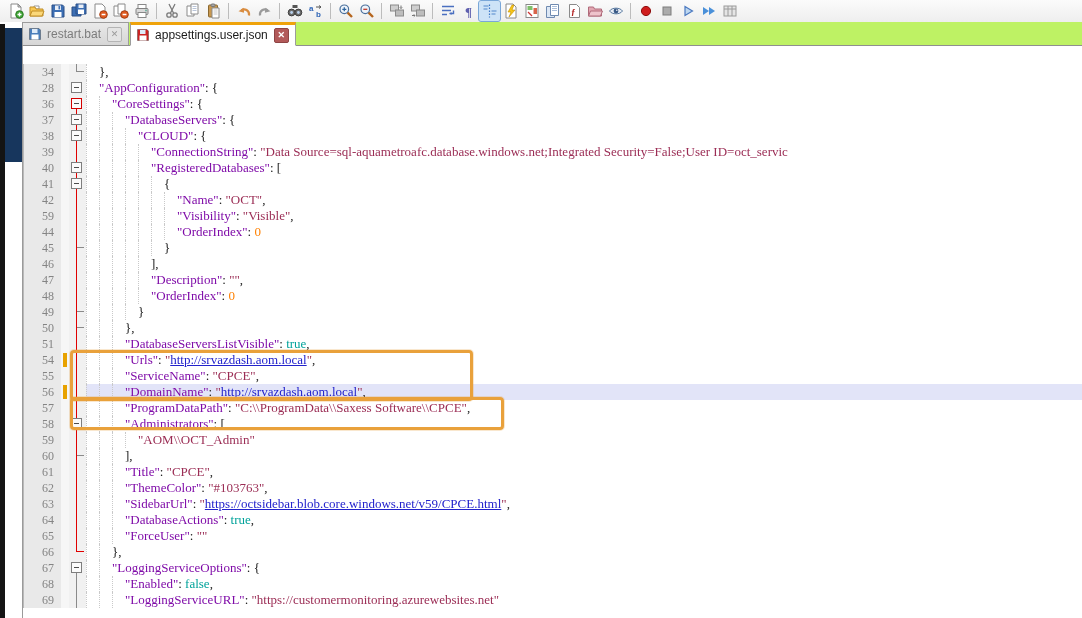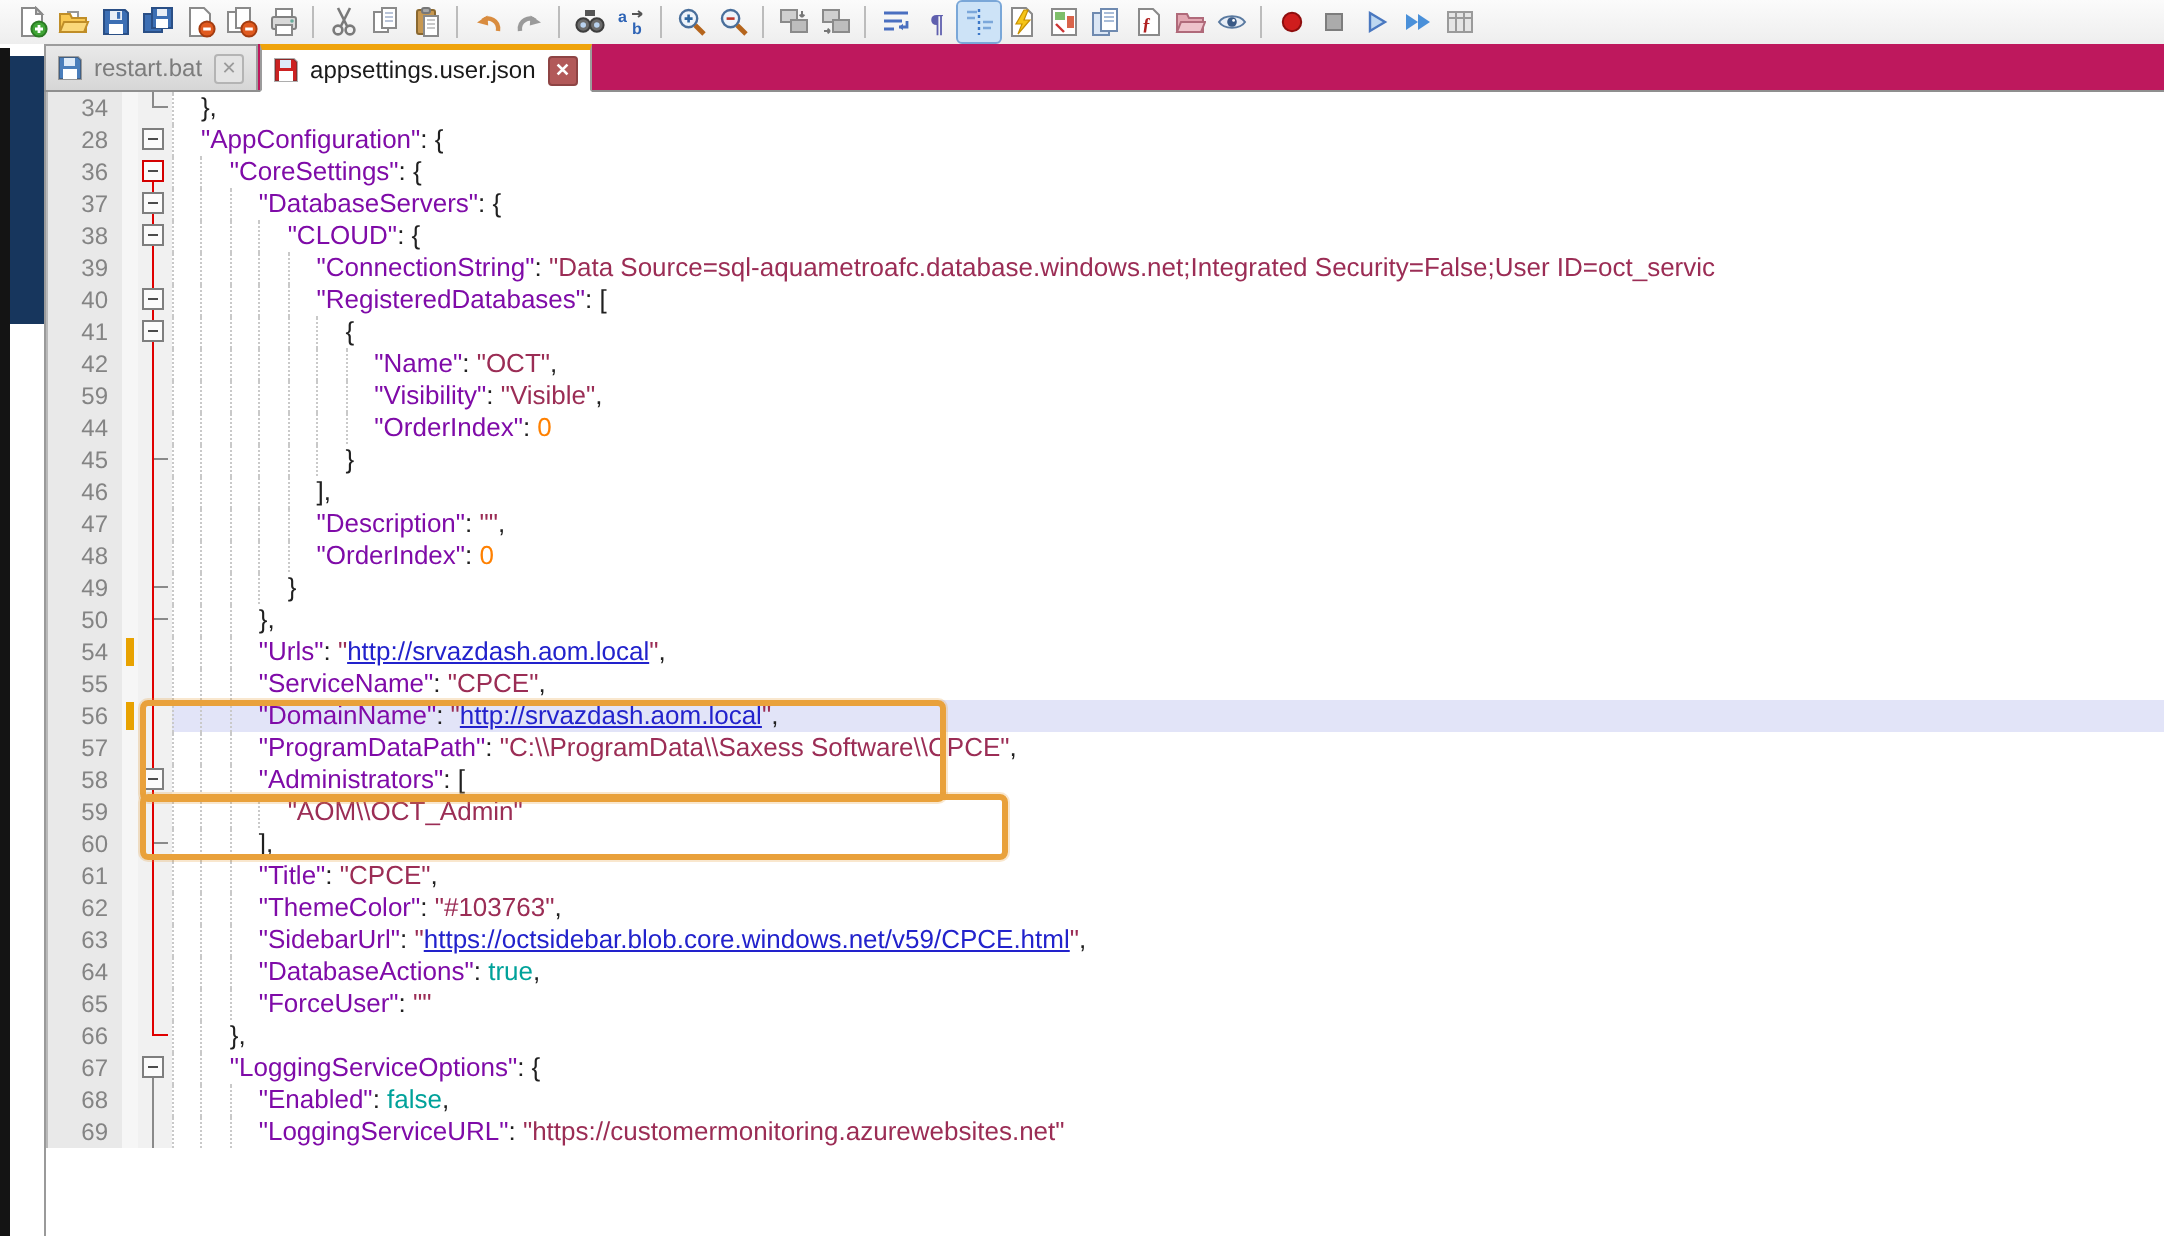--- a/index.html
+++ b/index.html
@@ -14,21 +14,21 @@
     background:linear-gradient(#fbfbfb,#eeeeee);
     display:flex;align-items:center;padding-left:5px;box-sizing:border-box;
   }
   .tb-btn{width:21px;height:20px;display:flex;align-items:center;justify-content:center;flex:0 0 auto;border-radius:2px;}
   .tb-btn svg{display:block;}
   .tb-btn.active{background:#cde3f7;outline:1px solid #7aa7d8;}
   .tb-sep{width:1px;height:16px;background:#bcbcbc;margin:0 4px;flex:0 0 auto;}
   
   #tabbar{
     position:absolute;left:22px;top:22px;right:0;height:24px;
-    background:#be185d;border-bottom:1px solid #8f8f8f;
+    background:#bef264;border-bottom:1px solid #8f8f8f;
     display:flex;align-items:flex-end;box-sizing:border-box;
   }
   .tab{
     height:23px;display:flex;align-items:center;padding:0 6px 0 5px;
     border:1px solid #9c9c9c;border-bottom:none;margin-right:1px;
     box-sizing:border-box;font-size:12px;position:relative;cursor:default;
   }
   .tab.inactive{background:linear-gradient(#e9e9e9,#d6d6d6);color:#7c7c7c;}
   .tab.active{background:#ffffff;color:#1a1a1a;height:24px;border-top:3px solid #efa30b;margin-bottom:-1px;border-bottom:1px solid #ffffff;}
   .tab .tab-label{margin:0 6px 0 5px;white-space:nowrap;}
@@ -36,22 +36,22 @@
   .tab.inactive .closebox{border:1px solid #b4b4b4;color:#9a9a9a;background:#e4e4e4;}
   .tab.active .closebox{border:1px solid #8e4444;color:#ffffff;background:#b25959;font-weight:bold;}
   
   #edge-black{position:absolute;left:0;top:24px;width:5px;bottom:0;background:#141414;}
   #edge-navy{position:absolute;left:5px;top:28px;width:17px;height:134px;background:#17365d;}
   #edge-white{position:absolute;left:5px;top:162px;width:17px;bottom:0;background:#ffffff;border-right:1px solid #c8c8c8;}
   #edge-line{position:absolute;left:22px;top:46px;bottom:0;width:1px;background:#9a9a9a;}
   
   #editor{
     position:absolute;left:23px;top:46px;right:0;bottom:0;background:#ffffff;
-    padding-top:0;box-sizing:border-box;
-    font-family:Liberation Sans, sans-serif;font-size:13px;
+    padding-top:18px;box-sizing:border-box;
+    font-family:Liberation Serif, serif;font-size:13px;
   }
   .ln-row{display:flex;height:16px;line-height:16px;position:relative;}
   .c-num{
     flex:0 0 38px;background:#e9e9e9;color:#848484;text-align:right;
     padding-right:7px;box-sizing:border-box;font-size:12px;border-left:1px solid #b9b9b9;
   }
   .c-mark{flex:0 0 8px;background:#f6f6f6;position:relative;}
   .c-mark .changed{position:absolute;left:2px;top:1px;width:4px;height:14px;background:#e8a200;}
   .c-fold{flex:0 0 17px;background:#f1f1f1;position:relative;}
   .c-text{flex:1 1 auto;white-space:pre;position:relative;overflow:hidden;}
@@ -477,20 +477,28 @@
     <div class="ln-row">
       <div class="c-num">50</div>
       <div class="c-mark"></div>
       <div class="c-fold">
         <div class="fv" style="top: 0px; bottom: 0px;"></div>
         <div class="fh"></div>
       </div>
       <div class="c-text"><span class="ind"></span><span class="ind"></span><span class="ind"></span><span class="tk-p">},</span></div>
     </div>
     <div class="ln-row">
+      <div class="c-num">51</div>
+      <div class="c-mark"></div>
+      <div class="c-fold">
+        <div class="fv" style="top: 0px; bottom: 0px;"></div>
+      </div>
+      <div class="c-text"><span class="ind"></span><span class="ind"></span><span class="ind"></span><span class="tk-k">"DatabaseServersListVisible"</span><span class="tk-p">: </span><span class="tk-b">true</span><span class="tk-p">,</span></div>
+    </div>
+    <div class="ln-row">
       <div class="c-num">54</div>
       <div class="c-mark">
         <div class="changed"></div>
       </div>
       <div class="c-fold">
         <div class="fv" style="top: 0px; bottom: 0px;"></div>
       </div>
       <div class="c-text"><span class="ind"></span><span class="ind"></span><span class="ind"></span><span class="tk-k">"Urls"</span><span class="tk-p">: </span><span class="tk-s">"</span><span class="tk-u">http://srvazdash.aom.local</span><span class="tk-s">"</span><span class="tk-p">,</span></div>
     </div>
     <div class="ln-row">

